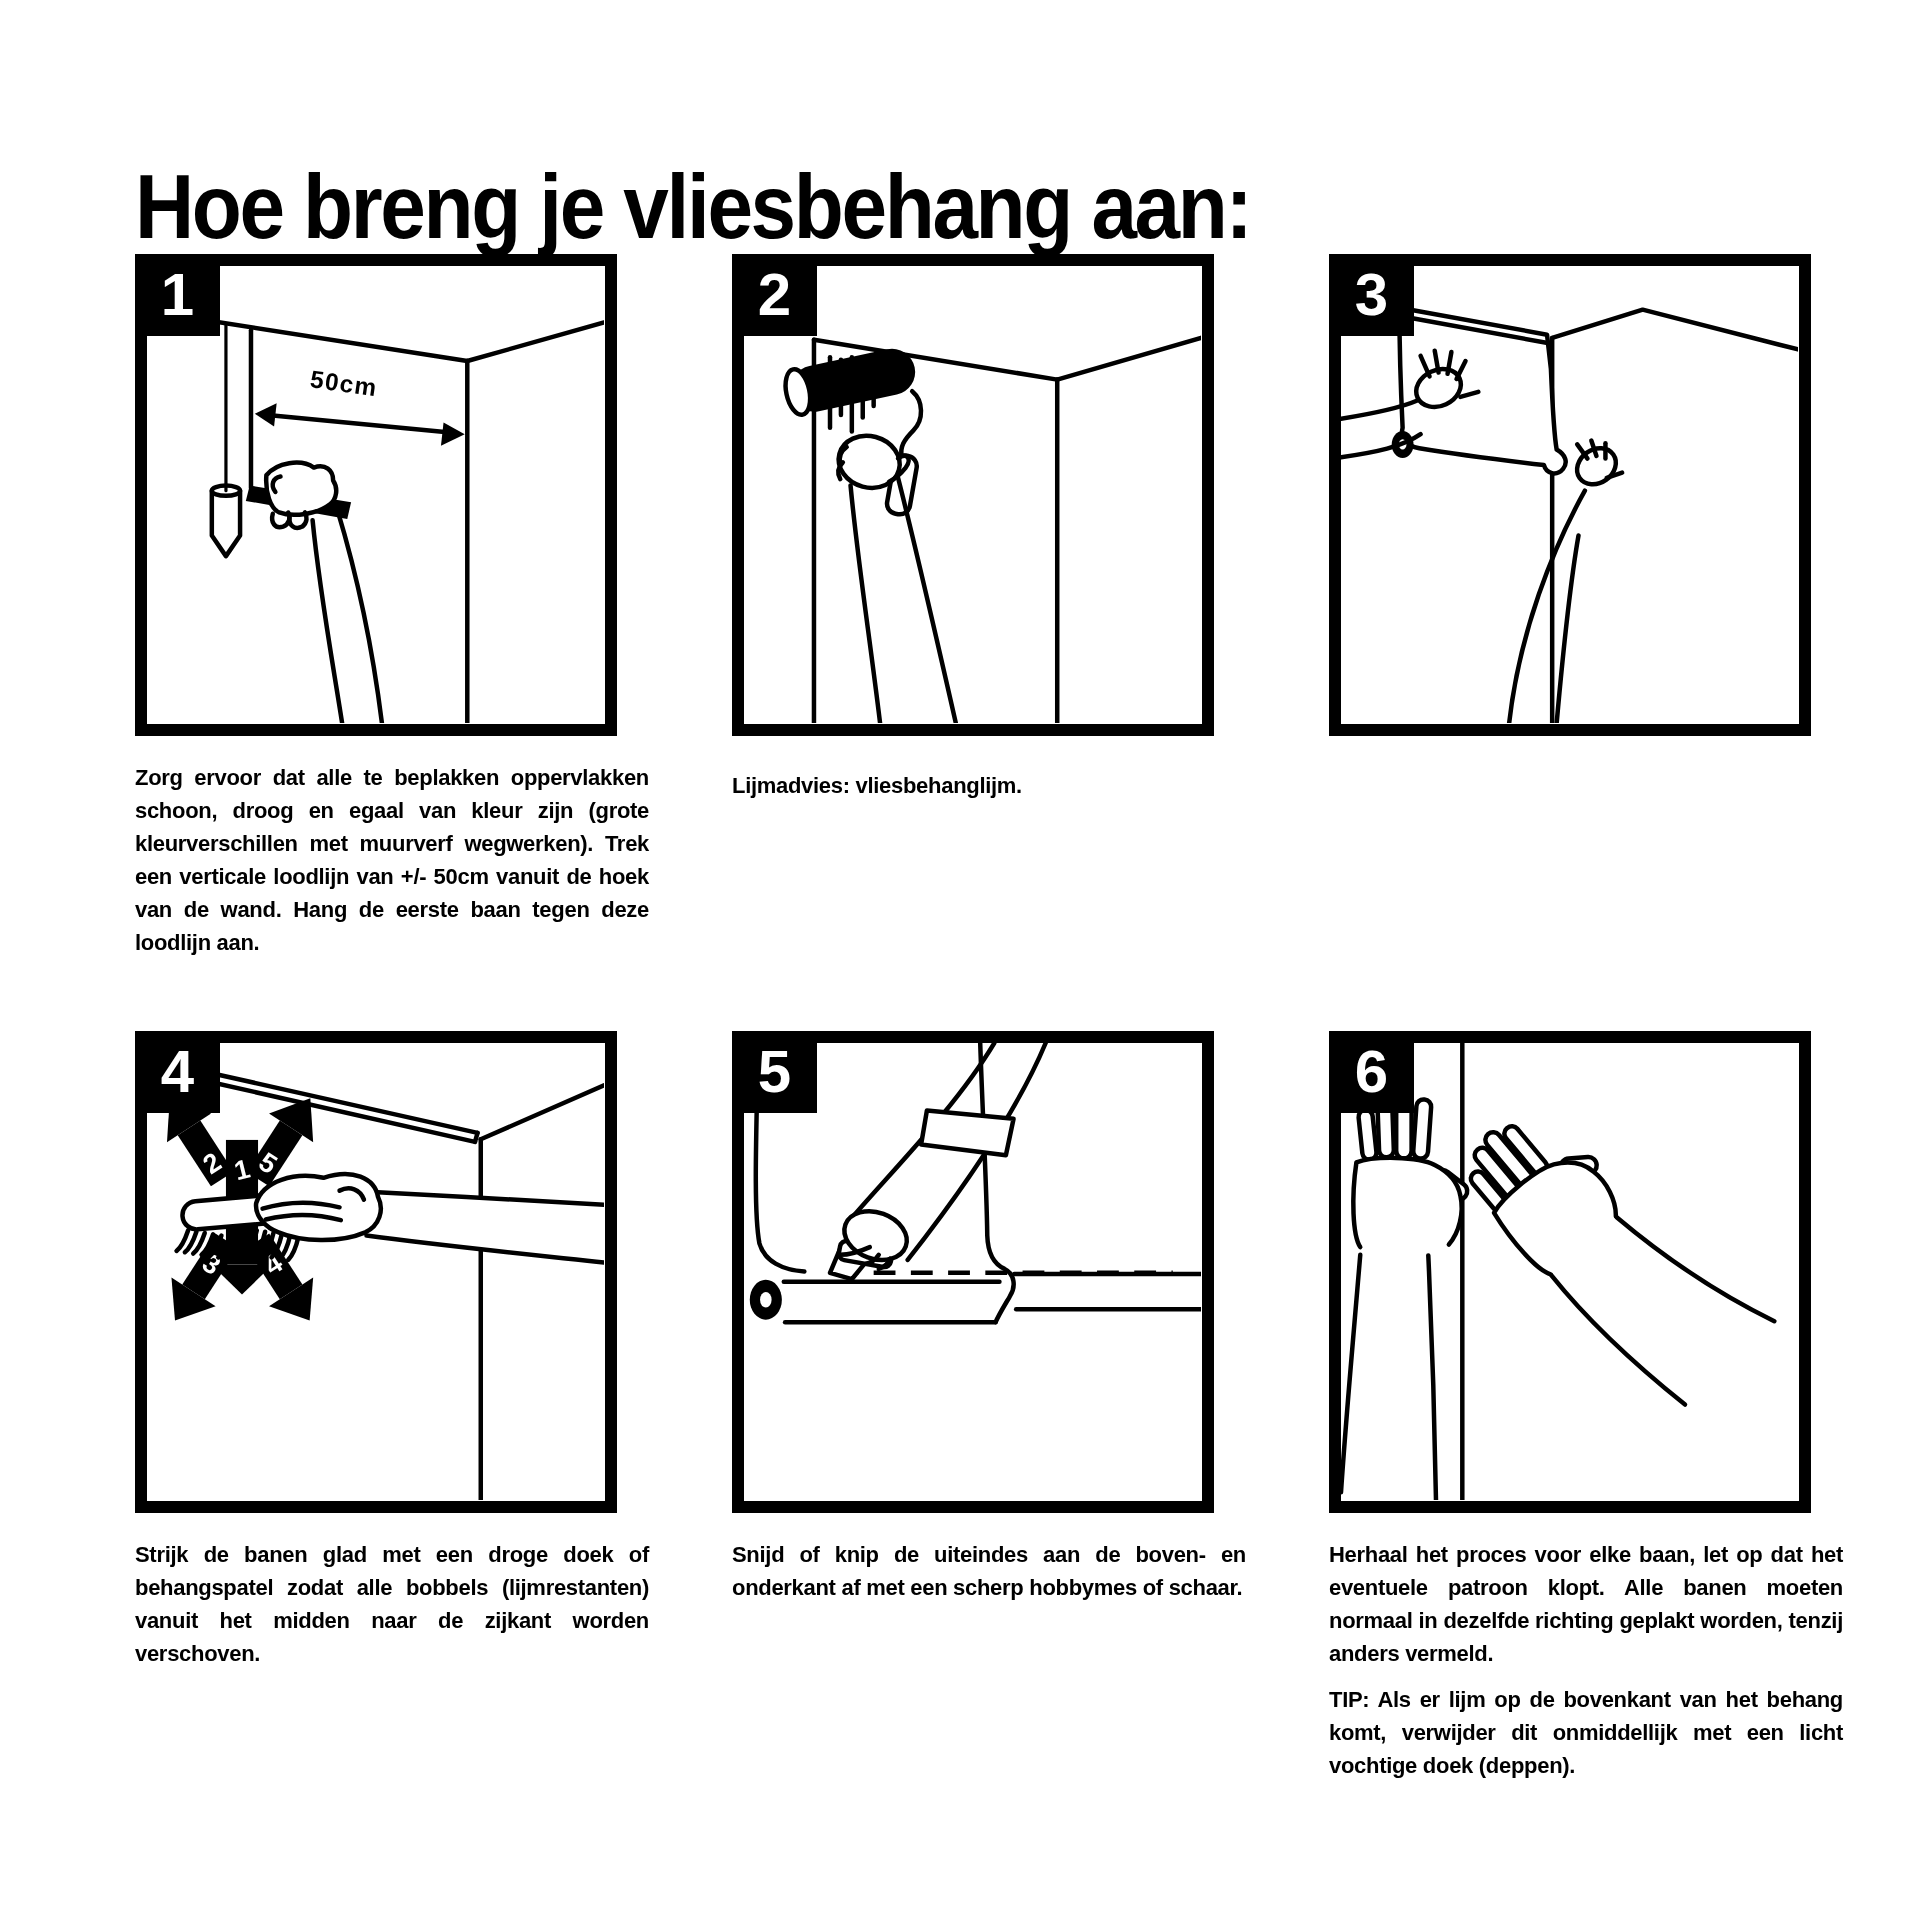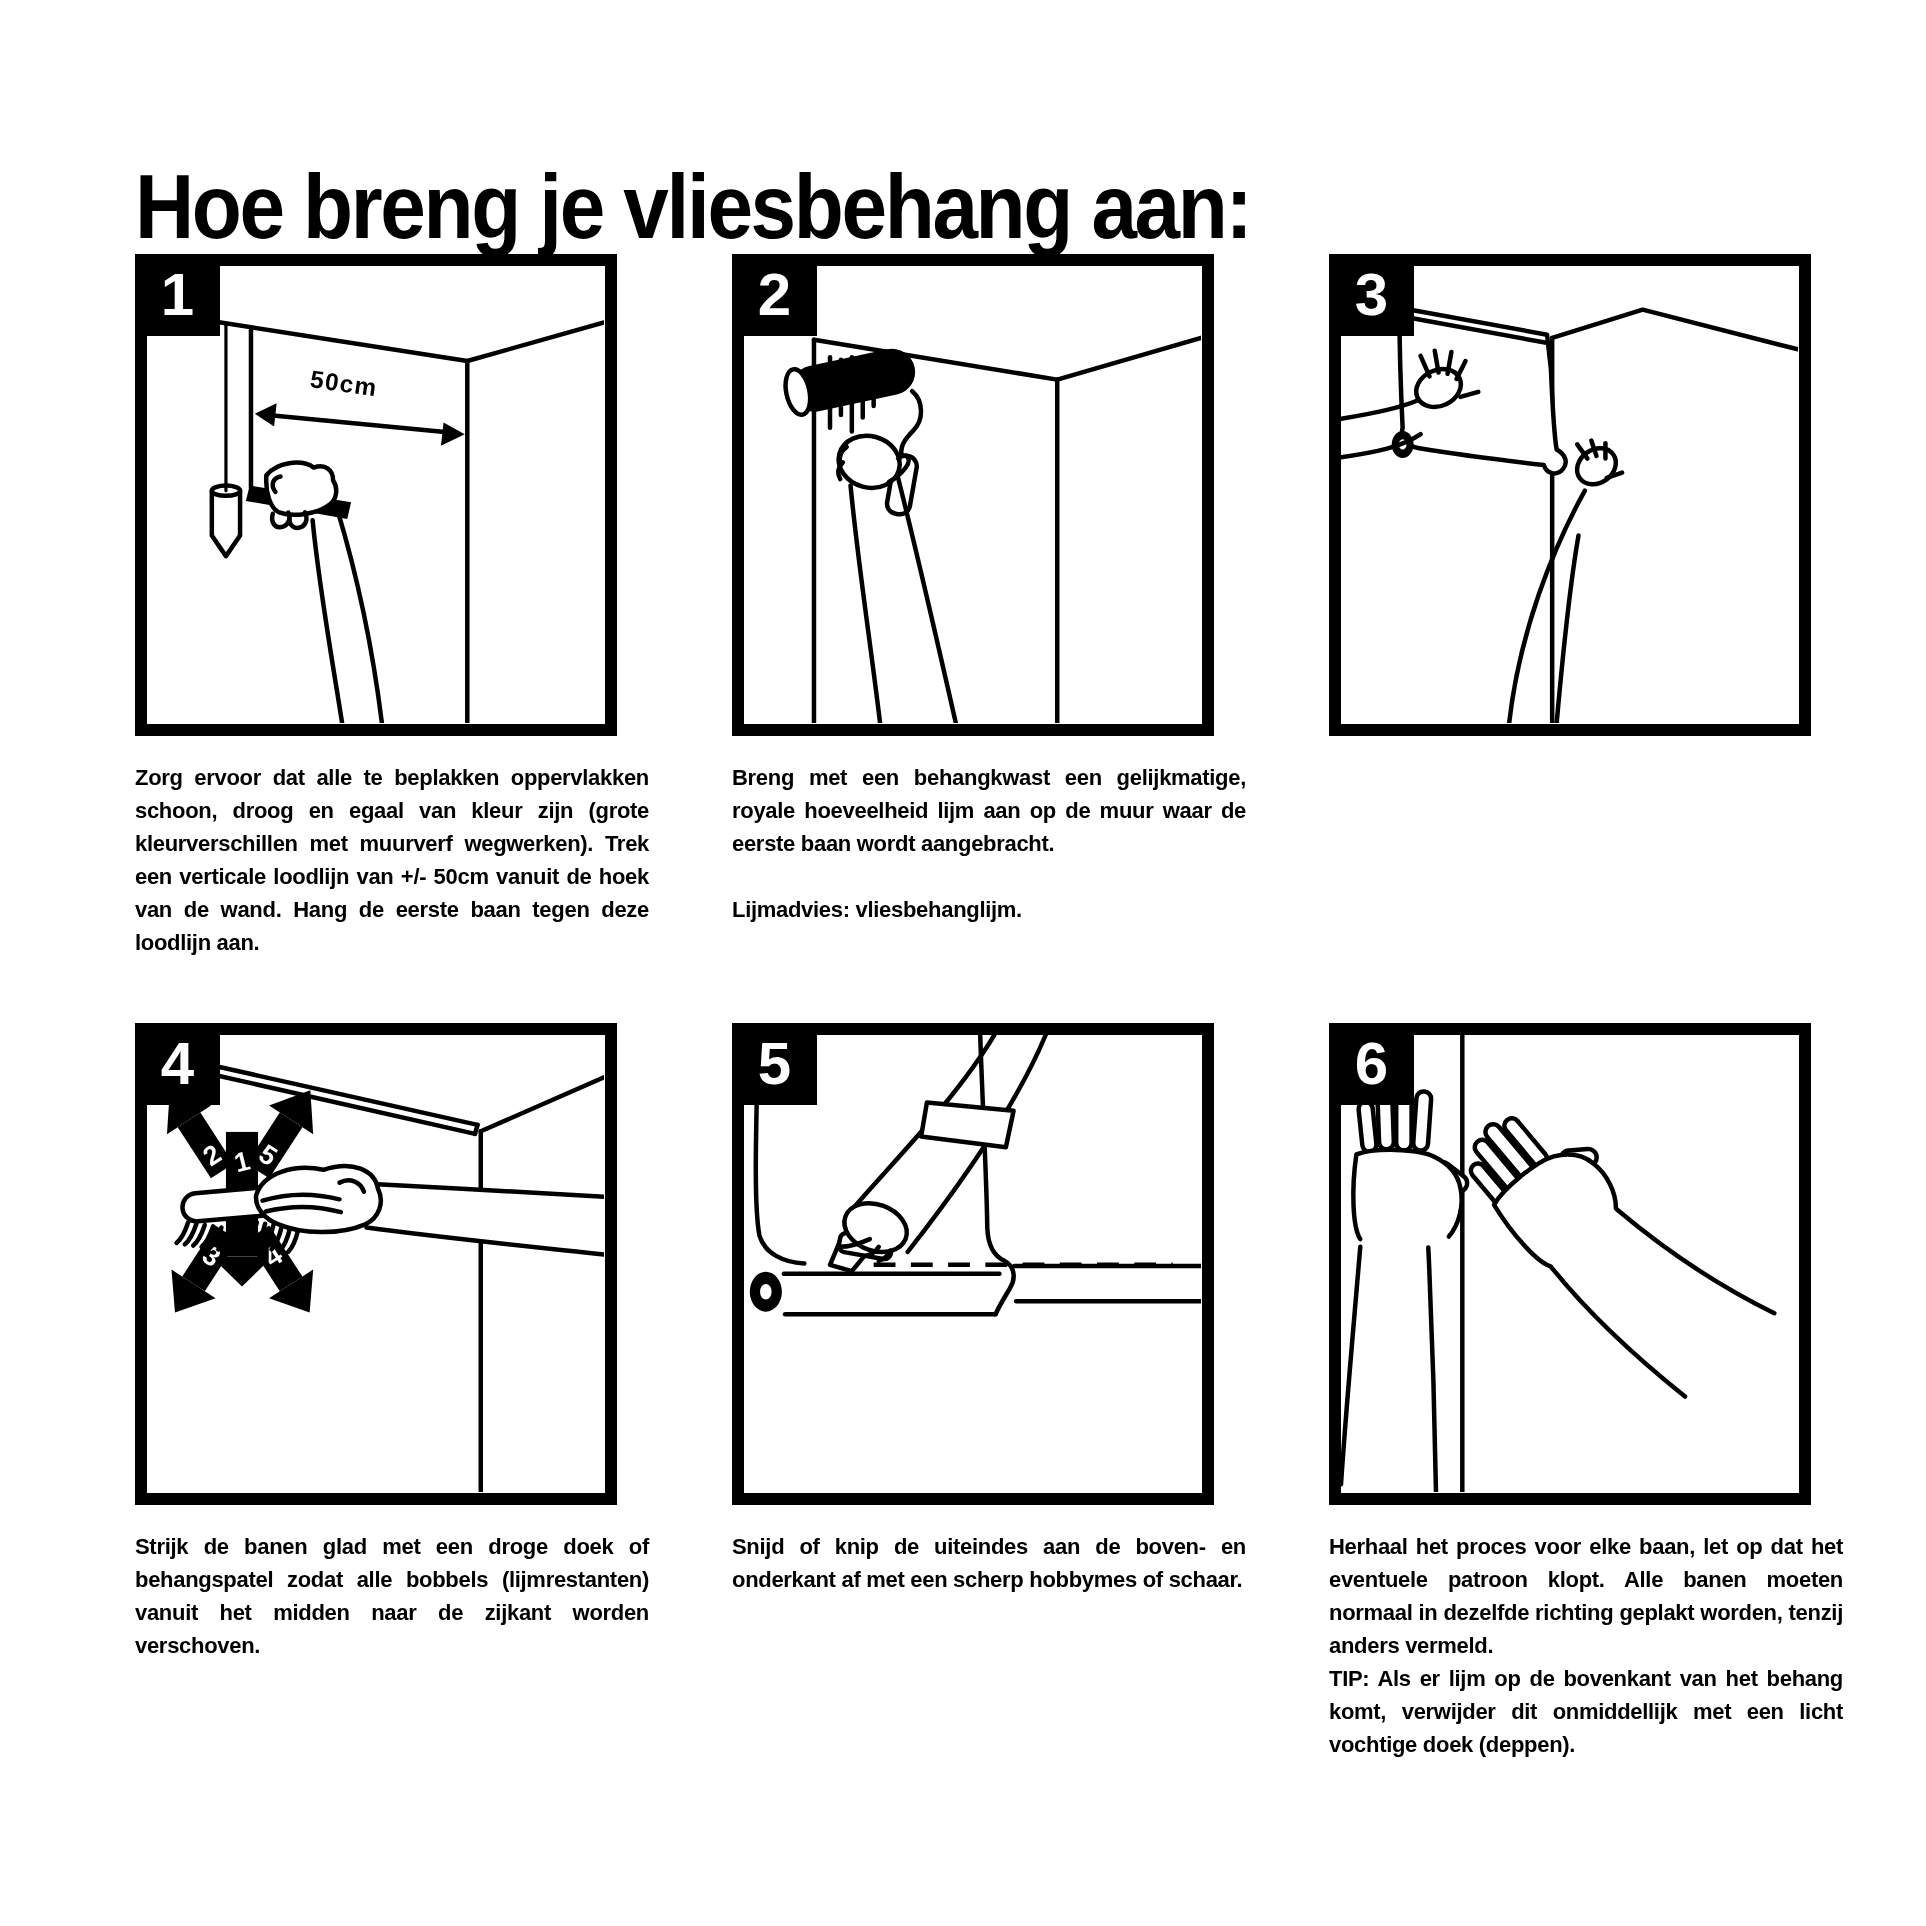--- a/index.html
+++ b/index.html
@@ -26,21 +26,21 @@
     color:#fff;display:flex;align-items:center;justify-content:center;
     font-size:60px;font-weight:bold;line-height:1;
   }
   .caption{
     margin-top:25px;min-height:262px;width:514px;
     font-size:22px;font-weight:bold;line-height:33px;letter-spacing:-0.3px;
     text-align:justify;
   }
   .caption p{margin:0;}
   .caption p.second{margin-top:33px;}
-  .caption p.second.tight{margin-top:0;}
+  .caption p.second.tight{margin-top:13px;}
   .caption p:empty{display:none;}
   
   .ln{stroke:#000;stroke-width:7;fill:none;stroke-linecap:round;stroke-linejoin:round;}
   .thin{stroke:#000;stroke-width:5;fill:none;stroke-linecap:round;}
   .wfill{fill:#fff;stroke:#000;stroke-width:7;stroke-linecap:round;stroke-linejoin:round;}
   .bfill{fill:#000;stroke:none;}
   .whole{fill:#fff;stroke:none;}
   .arrnum{fill:#fff;font-weight:bold;font-size:42px;text-anchor:middle;}
   .measure{fill:#000;font-weight:bold;font-size:38px;letter-spacing:2px;text-anchor:middle;}
   .dash{stroke:#000;stroke-width:7;fill:none;stroke-dasharray:34 24;}
@@ -121,21 +121,20 @@
             <path class="ln" d="M240,300 C254,290 262,300 252,314 C244,324 234,332 226,336"></path>
             <path class="ln" d="M160,282 q-14,10 -10,26"></path>
             <path class="ln" d="M154,306 q-12,12 -4,26"></path>
             <path class="ln" d="M166,342 C176,450 196,580 212,712"></path>
             <path class="ln" d="M240,330 C268,440 300,580 330,712"></path>
           </g>
         </svg>
         <div class="badge">2</div>
       </div>
       <div class="caption">
-        <p>Breng met een behangkwast een gelijkmatige, royale hoeveelheid lijm aan op de muur waar de eerste baan wordt aangebracht.</p>
         <p class="second">Lijmadvies: vliesbehanglijm.</p>
       </div>
     </section>
 
     <section class="step">
       <div class="panel">
         <svg viewBox="0 0 712 712">
           <g>
             <path class="ln" d="M329,112 L329,712"></path>
             <path class="ln" d="M329,112 L470,68 L712,130"></path>

